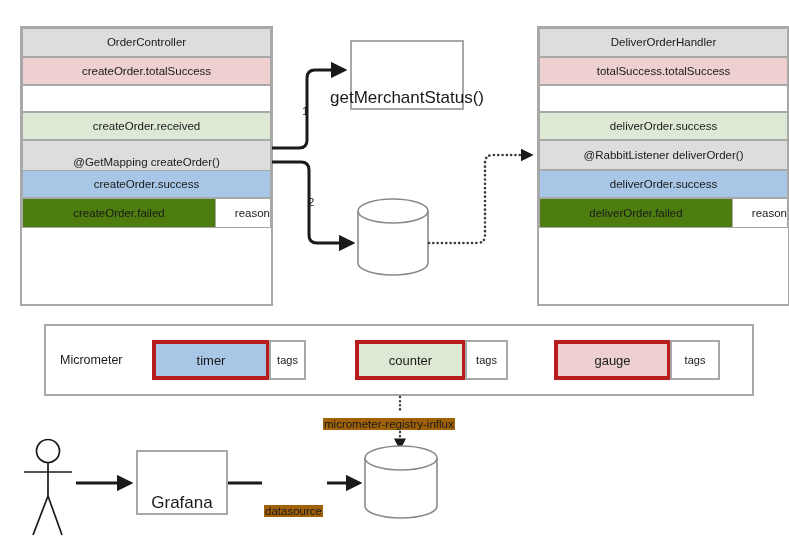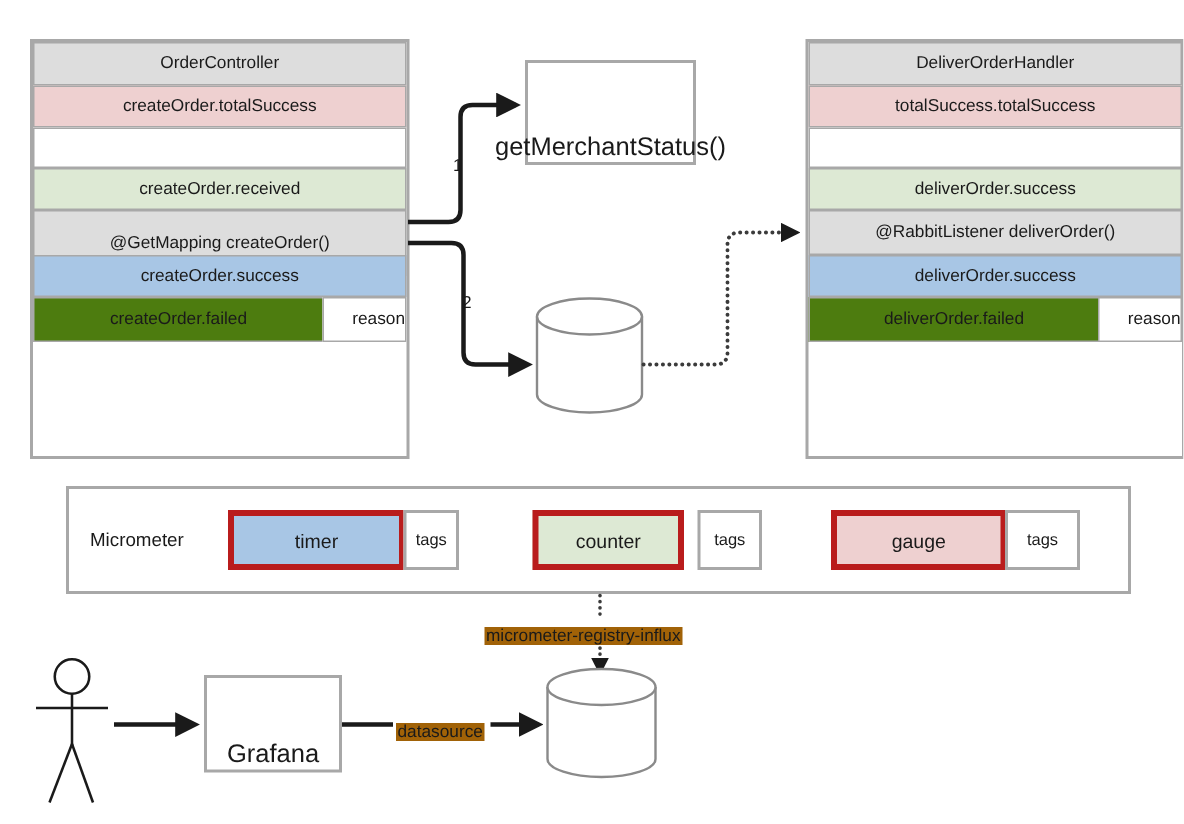--- a/index.html
+++ b/index.html
@@ -221,41 +221,41 @@
   <div class="microbox" style="left:44px; top:324px; width:710px; height:72px;"></div>
   <div class="micro-label" style="left:60px; top:353px;">Micrometer</div>
 
   <div class="pill-main blue" style="left:152px; top:340px; width:118px; height:40px;">
     <span>timer</span>
   </div>
   <div class="pill-tag" style="left:269px; top:340px; width:37px; height:40px;">
     <span>tags</span>
   </div>
 
-  <div class="pill-main green" style="left:355px; top:340px; width:101px; height:40px;justify-content:center;">
+  <div class="pill-main green" style="left:355px; top:340px; width:111px; height:40px;justify-content:center;">
     <span>counter</span>
   </div>
   <div class="pill-tag" style="left:465px; top:340px; width:43px; height:40px;">
     <span>tags</span>
   </div>
 
   <div class="pill-main pink" style="left:554px; top:340px; width:117px; height:40px;">
     <span>gauge</span>
   </div>
   <div class="pill-tag" style="left:670px; top:340px; width:50px; height:40px;">
     <span>tags</span>
   </div>
 
   <div class="edge-label" style="left:323px; top:418px;">micrometer-registry-influx</div>
 
   <div class="plainbox" style="left:136px; top:450px; width:92px; height:65px;">
     <span>Grafana</span>
   </div>
 
-  <div class="edge-label" style="left:264px; top:482px;">datasource</div>
+  <div class="edge-label" style="left:264px; top:505px;">datasource</div>
 
   <div class="cyl-label" style="left:365px; top:482px; width:72px; text-align:center;">InfluxDB</div>
 
   <svg class="overlay" viewBox="0 0 789 549" xmlns="http://www.w3.org/2000/svg">
     <defs>
       <marker id="arrow-solid" viewBox="0 0 10 10" refX="8" refY="5" markerWidth="5.5" markerHeight="5.5" orient="auto-start-reverse">
         <path d="M 0 0 L 10 5 L 0 10 z" fill="#1a1a1a"></path>
       </marker>
       <marker id="arrow-dot" viewBox="0 0 10 10" refX="8" refY="5" markerWidth="5" markerHeight="5" orient="auto-start-reverse">
         <path d="M 0 0 L 10 5 L 0 10 z" fill="#1a1a1a"></path>

